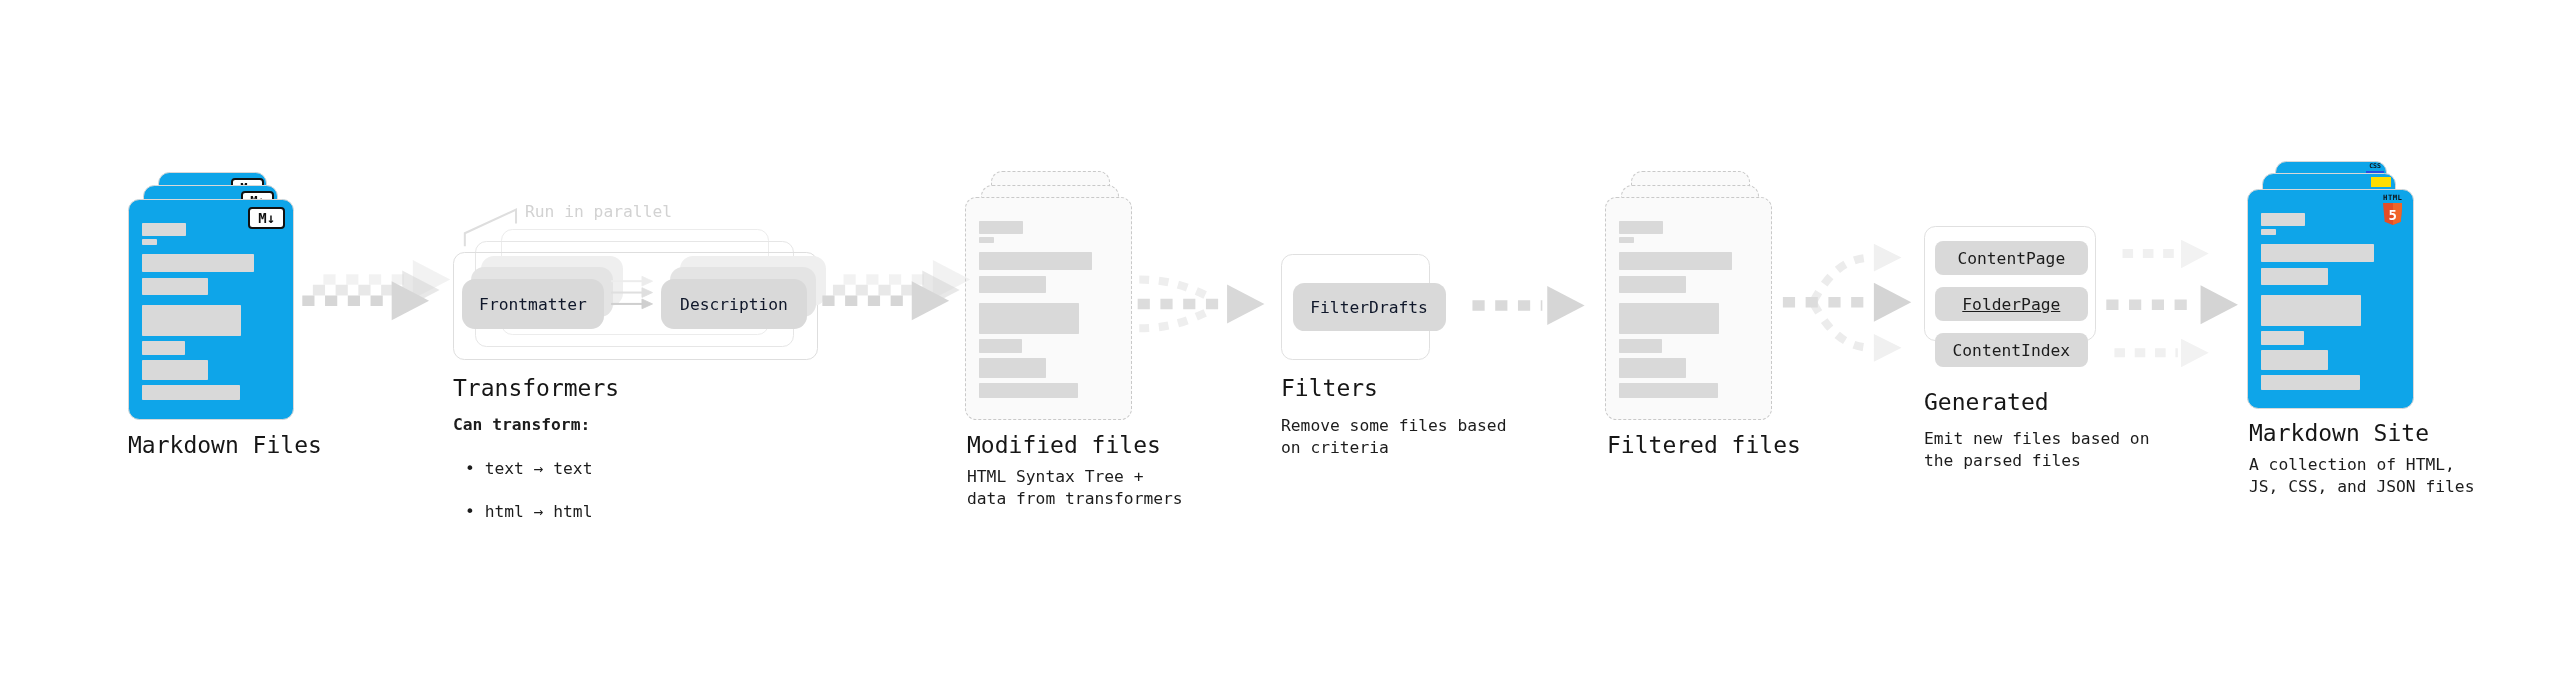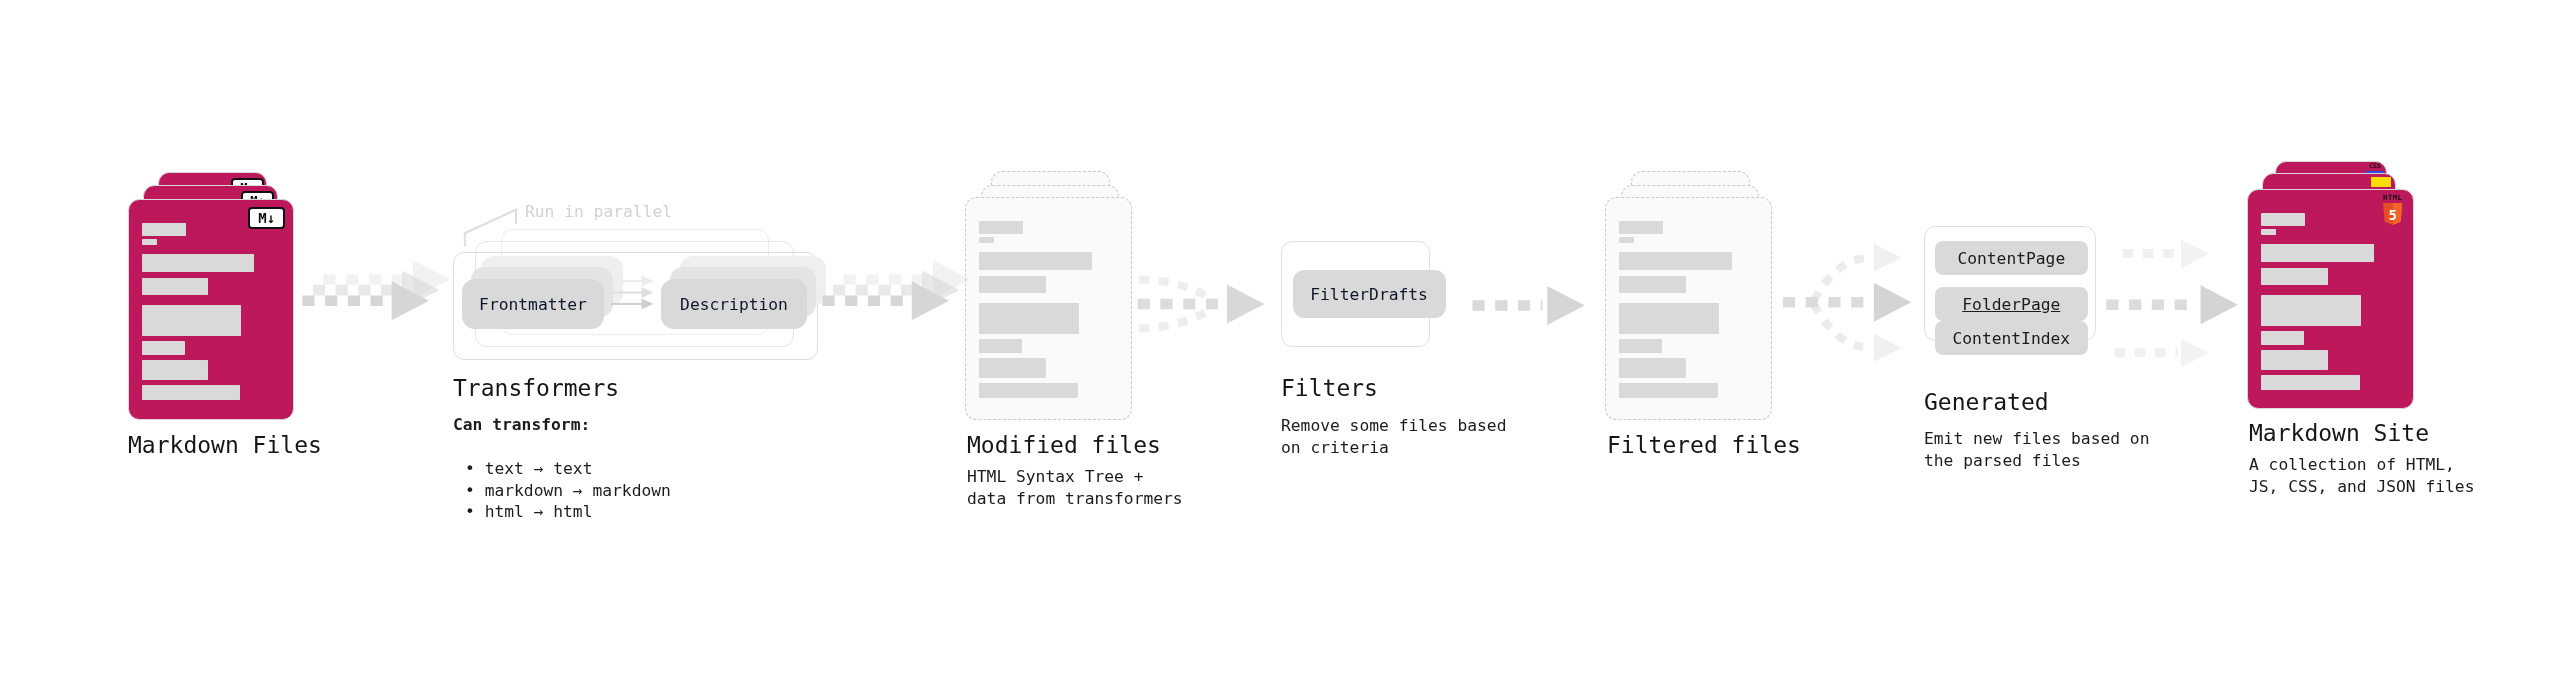--- a/index.html
+++ b/index.html
@@ -6,21 +6,21 @@
   #canvas{
     position:relative;width:2576px;height:681px;background:#ffffff;overflow:hidden;
     font-family:"DejaVu Sans Mono","Liberation Mono",monospace;color:#1c1c1c;
   }
   
   .stage-label{position:absolute;font-size:23px;font-weight:500;letter-spacing:0;color:#161616;white-space:nowrap;}
   .stage-sub{position:absolute;font-size:16.3px;line-height:22px;color:#1c1c1c;white-space:pre-line;}
   
   .file-stack{position:absolute;}
   .file-card{position:absolute;border-radius:11.4px;box-sizing:border-box;}
-  .file-card.solid{background:#be185d;border:1.6px solid #d8d8d8;text-decoration:underline;}
+  .file-card.solid{background:#0ea5e9;border:1.6px solid #d8d8d8;text-decoration:underline;}
   .file-card.dashed{background:#fafafa;border:1.6px dashed #c9c9c9;}
   .bars{position:absolute;box-sizing:border-box;padding:23px 13px 0 13px;inset:0;}
   .bar{background:#d9d9d9;border-radius:0.8px;}
   
   .md-badge{position:absolute;background:#ffffff;border:2.4px solid #111;border-radius:4.1px;
     display:flex;align-items:center;justify-content:center;font-weight:bold;color:#111;}
   .md-badge.big{width:32.5px;height:18px;font-size:14px;}
   .md-badge.small{width:29px;height:16.3px;font-size:12.2px;}
   
   .css-badge{position:absolute;width:18px;text-align:center;}
@@ -89,23 +89,20 @@
     <div class="pill ghost2" style="left:680px;top:256px;width:146px;height:50px;"></div>
     <div class="pill ghost1" style="left:670px;top:267px;width:146px;height:50px;"></div>
     <div class="pill main" style="left:661px;top:279px;width:146px;height:50px;">Description</div>
   </div>
 
   <div class="stage-label" style="left:453px;top:375px;">Transformers</div>
   <div class="stage-sub" style="left:453px;top:414px;font-weight:bold;">Can transform:</div>
   <div class="stage-sub" style="left:465px;top:436px;">
     <span>•</span>&nbsp;<span>text → text</span>
   </div>
-  <div class="stage-sub" style="left:465px;top:458px;">
-    <span>•</span>&nbsp;<span>markdown → markdown</span>
-  </div>
   <div class="stage-sub" style="left:465px;top:479px;">
     <span>•</span>&nbsp;<span>html → html</span>
   </div>
 
   <div class="file-stack" style="left:965px;top:171px;width:167px;height:252px;">
     <div class="file-card dashed" style="left:26px;top:0;width:119px;height:65px;"></div>
     <div class="file-card dashed" style="left:16.3px;top:14px;width:138px;height:65px;"></div>
     <div class="file-card dashed" style="left:0;top:26px;width:167px;height:223px;">
       <div class="bars">
           <div class="bar" style="width: 32%; height: 13px; margin-bottom: 3.3px;"></div>
@@ -116,21 +113,21 @@
           <div class="bar" style="width: 31%; height: 14px; margin-bottom: 4.9px;"></div>
           <div class="bar" style="width: 48%; height: 19.5px; margin-bottom: 4.9px;"></div>
           <div class="bar" style="width: 71%; height: 15.4px; margin-bottom: 0px;"></div>
         </div>
     </div>
   </div>
   <div class="stage-label" style="left:967px;top:432px;">Modified files</div>
   <div class="stage-sub" style="left:967px;top:466px;">HTML Syntax Tree +
 data from transformers</div>
 
-  <div class="proc-box" style="left:1281px;top:241px;width:149px;height:106px;">
+  <div class="proc-box" style="left:1281px;top:254px;width:149px;height:106px;">
     <div class="pill main" style="left:10.6px;top:28px;width:153px;height:48px;border-radius:11.4px;position:absolute;">FilterDrafts</div>
   </div>
   <div class="stage-label" style="left:1281px;top:375px;">Filters</div>
   <div class="stage-sub" style="left:1281px;top:415px;">Remove some files based
 on criteria</div>
 
   <div class="file-stack" style="left:1605px;top:171px;width:167px;height:252px;">
     <div class="file-card dashed" style="left:26px;top:0;width:119px;height:65px;"></div>
     <div class="file-card dashed" style="left:16.3px;top:14px;width:138px;height:65px;"></div>
     <div class="file-card dashed" style="left:0;top:26px;width:167px;height:223px;">
@@ -144,21 +141,21 @@
           <div class="bar" style="width: 48%; height: 19.5px; margin-bottom: 4.9px;"></div>
           <div class="bar" style="width: 71%; height: 15.4px; margin-bottom: 0px;"></div>
         </div>
     </div>
   </div>
   <div class="stage-label" style="left:1607px;top:432px;">Filtered files</div>
 
   <div class="proc-box" style="left:1924px;top:226px;width:172px;height:115px;">
     <div class="em-pill" style="top:14px;">ContentPage</div>
     <div class="em-pill" style="top:60px;text-decoration:underline;">FolderPage</div>
-    <div class="em-pill" style="top:94px;">ContentIndex</div>
+    <div class="em-pill" style="top:106px;">ContentIndex</div>
   </div>
   <div class="stage-label" style="left:1924px;top:389px;">Generated</div>
   <div class="stage-sub" style="left:1924px;top:428px;">Emit new files based on
 the parsed files</div>
 
   <div class="file-stack" style="left:2247px;top:161px;width:167px;height:252px;">
     <div class="file-card solid" style="left:28.4px;top:0;width:112px;height:65px;"></div>
     <div class="css-badge" style="left:119px;top:3.3px;">
       <span class="css-txt">CSS</span>
       <div class="css-bar" style="background: rgb(38, 77, 228);"></div>

